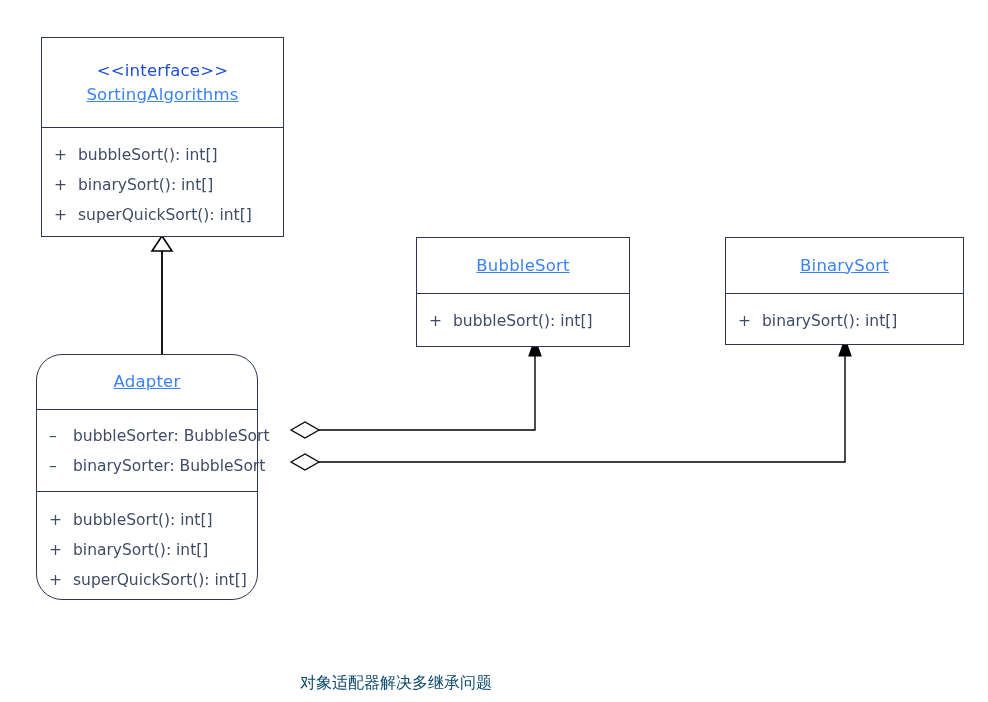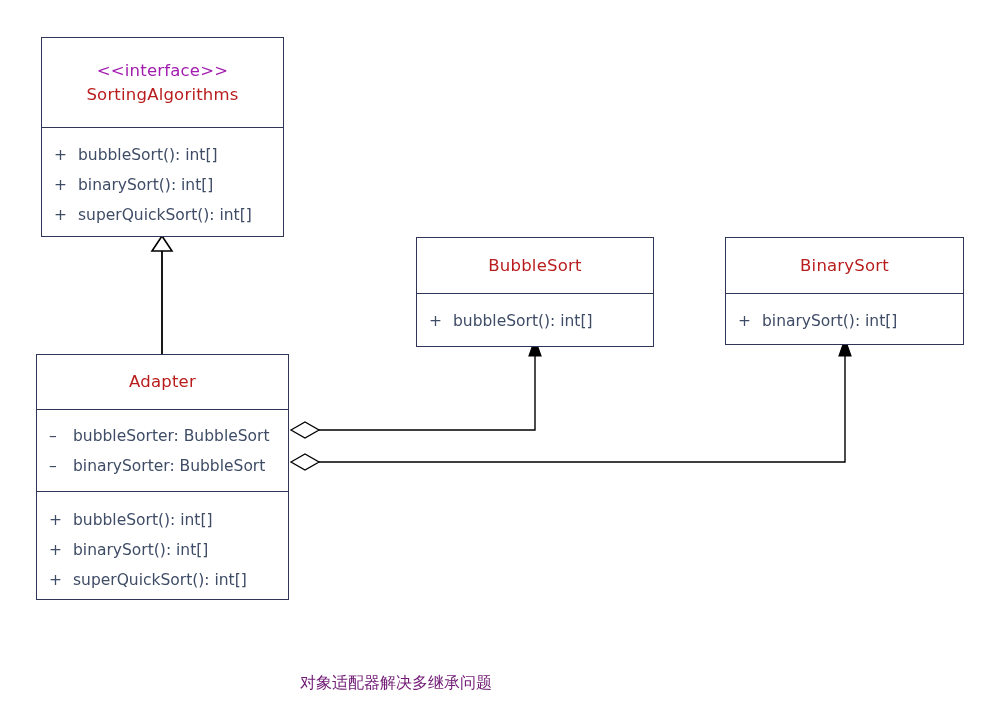--- a/index.html
+++ b/index.html
@@ -35,28 +35,29 @@
     border-top: 1.6px solid #2e3557;
   }
   .comp-title {
     display: flex;
     flex-direction: column;
     align-items: center;
     justify-content: center;
     text-align: center;
   }
   .cls-name {
-    color: #b91c1c;
+    color: #3b82f6;
     font-size: 16.5px;
     line-height: 24px;
     letter-spacing: 0.2px;
     white-space: nowrap;
+    text-decoration: underline;
   }
   .cls-stereotype {
-    color: #a21caf;
+    color: #1d4ed8;
     font-size: 16.5px;
     line-height: 24px;
     letter-spacing: 0.2px;
     white-space: nowrap;
   }
   .comp-members {
     display: flex;
     flex-direction: column;
     justify-content: center;
   }
@@ -85,21 +86,21 @@
     left: 0;
     top: 0;
     width: 988px;
     height: 702px;
     pointer-events: none;
   }
 
   
   .caption {
     position: absolute;
-    color: #701a75;
+    color: #0c4a6e;
     font-size: 16px;
     white-space: nowrap;
   }
   .watermark {
     position: absolute;
     color: #c8c8c8;
     font-size: 11.5px;
     white-space: nowrap;
   }
 </style>
@@ -144,21 +145,21 @@
         <span class="member-vis">+</span>
         <span class="member-sig">binarySort(): int[]</span>
       </div>
       <div class="member-row">
         <span class="member-vis">+</span>
         <span class="member-sig">superQuickSort(): int[]</span>
       </div>
     </div>
   </div>
 
-  <div class="uml-box" style="left:416px; top:237px; width:238px; height:110px;">
+  <div class="uml-box" style="left:416px; top:237px; width:214px; height:110px;">
     <div class="compartment comp-title" style="height:55px;">
       <div class="cls-name">BubbleSort</div>
     </div>
     <div class="compartment comp-members" style="height:55px;">
       <div class="member-row">
         <span class="member-vis">+</span>
         <span class="member-sig">bubbleSort(): int[]</span>
       </div>
     </div>
   </div>
@@ -168,21 +169,21 @@
       <div class="cls-name">BinarySort</div>
     </div>
     <div class="compartment comp-members" style="height:55px;">
       <div class="member-row">
         <span class="member-vis">+</span>
         <span class="member-sig">binarySort(): int[]</span>
       </div>
     </div>
   </div>
 
-  <div class="uml-box" style="left:36px; top:354px; width:253px; height:246px;">
+  <div class="uml-box" style="left:36px; top:354px; width:222px; height:246px;border-radius:26px;">
     <div class="compartment comp-title" style="height:54px;">
       <div class="cls-name">Adapter</div>
     </div>
     <div class="compartment comp-members" style="height:82px;">
       <div class="member-row">
         <span class="member-vis">–</span>
         <span class="member-sig">bubbleSorter: BubbleSort</span>
       </div>
       <div class="member-row">
         <span class="member-vis">–</span>

